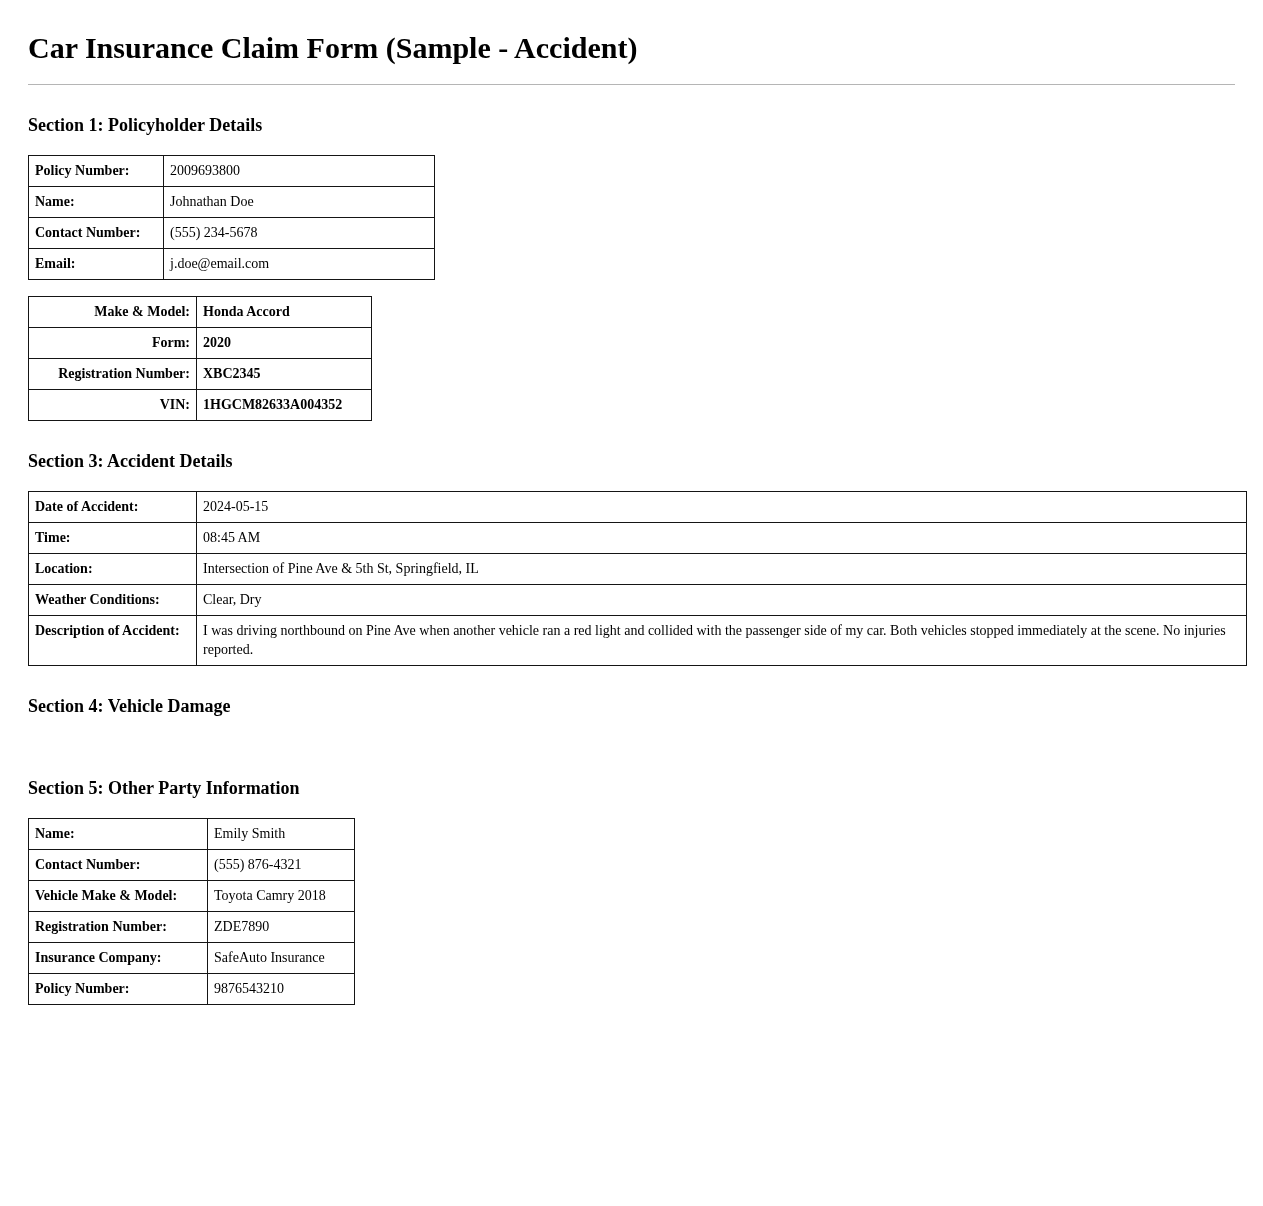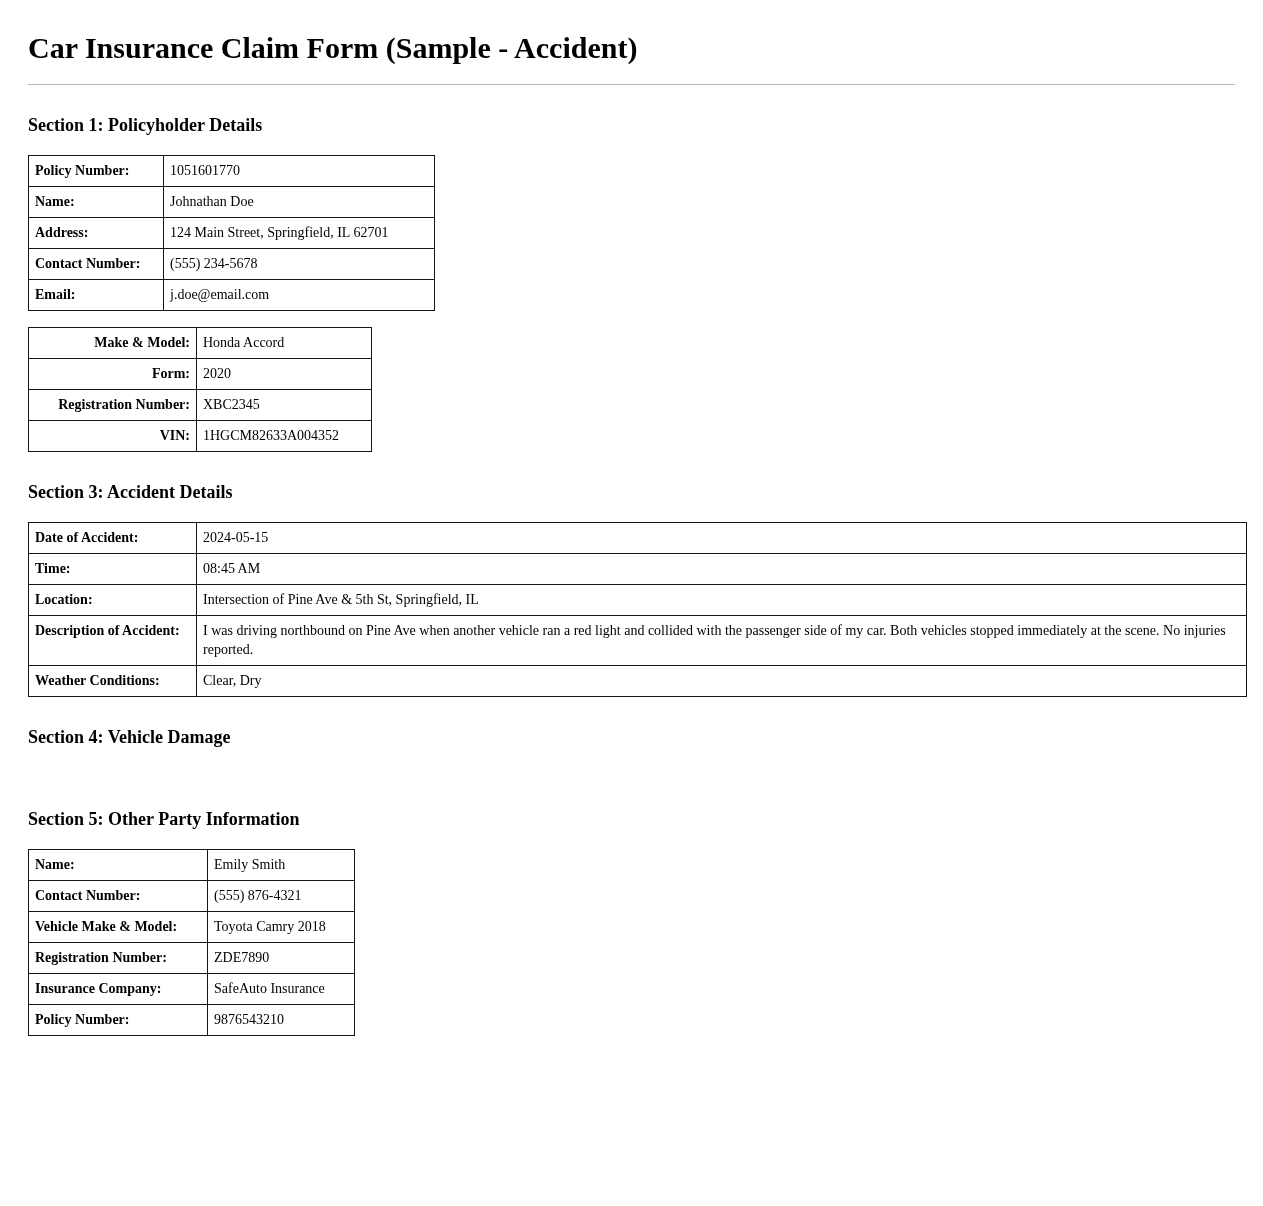--- a/index.html
+++ b/index.html
@@ -58,21 +58,21 @@
     font-weight: bold;
     white-space: normal;
   }
   
   table.t-policyholder { width: 396px; }
   table.t-policyholder td.label { width: 122px; }
   table.t-policyholder td.value { width: 258px; }
   
   table.t-vehicle { width: 333px; }
   table.t-vehicle td.label { width: 155px; text-align: right; }
-  table.t-vehicle td.value { width: 162px; }
+  table.t-vehicle td.value { width: 162px; font-weight: bold; }
   
   table.t-accident { width: 1208px; }
   table.t-accident td.label { width: 155px; }
   table.t-accident td.value { width: 1037px; }
   
   table.t-otherparty { width: 316px; }
   table.t-otherparty td.label { width: 166px; }
   table.t-otherparty td.value { width: 134px; }
 
   ul.damage-list {
@@ -94,31 +94,27 @@
 
   <h1 class="doc-title">Car Insurance Claim Form (Sample - Accident)</h1>
 
   <hr class="title-rule">
 
   <h2 class="section-title">Section 1: Policyholder Details</h2>
   <table class="form-table t-policyholder">
     <tbody>
       <tr>
         <td class="label">Policy Number:</td>
-        <td class="value">1051601770</td>
+        <td class="value">2009693800</td>
       </tr>
       <tr>
         <td class="label">Name:</td>
         <td class="value">Johnathan Doe</td>
       </tr>
       <tr>
-        <td class="label">Address:</td>
-        <td class="value">124 Main Street, Springfield, IL 62701</td>
-      </tr>
-      <tr>
         <td class="label">Contact Number:</td>
         <td class="value">(555) 234-5678</td>
       </tr>
       <tr>
         <td class="label">Email:</td>
         <td class="value">j.doe@email.com</td>
       </tr>
     </tbody>
   </table>
 
@@ -152,27 +148,27 @@
       </tr>
       <tr>
         <td class="label">Time:</td>
         <td class="value">08:45 AM</td>
       </tr>
       <tr>
         <td class="label">Location:</td>
         <td class="value">Intersection of Pine Ave &amp; 5th St, Springfield, IL</td>
       </tr>
       <tr>
+        <td class="label">Weather Conditions:</td>
+        <td class="value">Clear, Dry</td>
+      </tr>
+      <tr>
         <td class="label">Description of Accident:</td>
         <td class="value">I was driving northbound on Pine Ave when another vehicle ran a red light and collided with the passenger side of my car. Both vehicles stopped immediately at the scene. No injuries reported.</td>
       </tr>
-      <tr>
-        <td class="label">Weather Conditions:</td>
-        <td class="value">Clear, Dry</td>
-      </tr>
     </tbody>
   </table>
 
   <h2 class="section-title">Section 4: Vehicle Damage</h2>
   <div class="spacer-after-list"></div>
 
   <h2 class="section-title">Section 5: Other Party Information</h2>
   <table class="form-table t-otherparty">
     <tbody>
       <tr>

